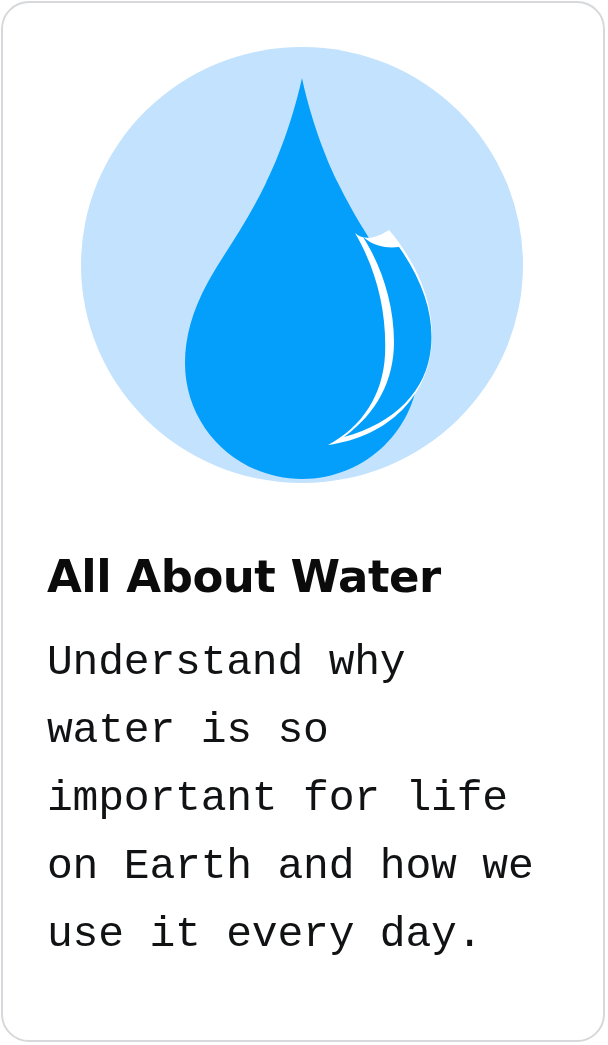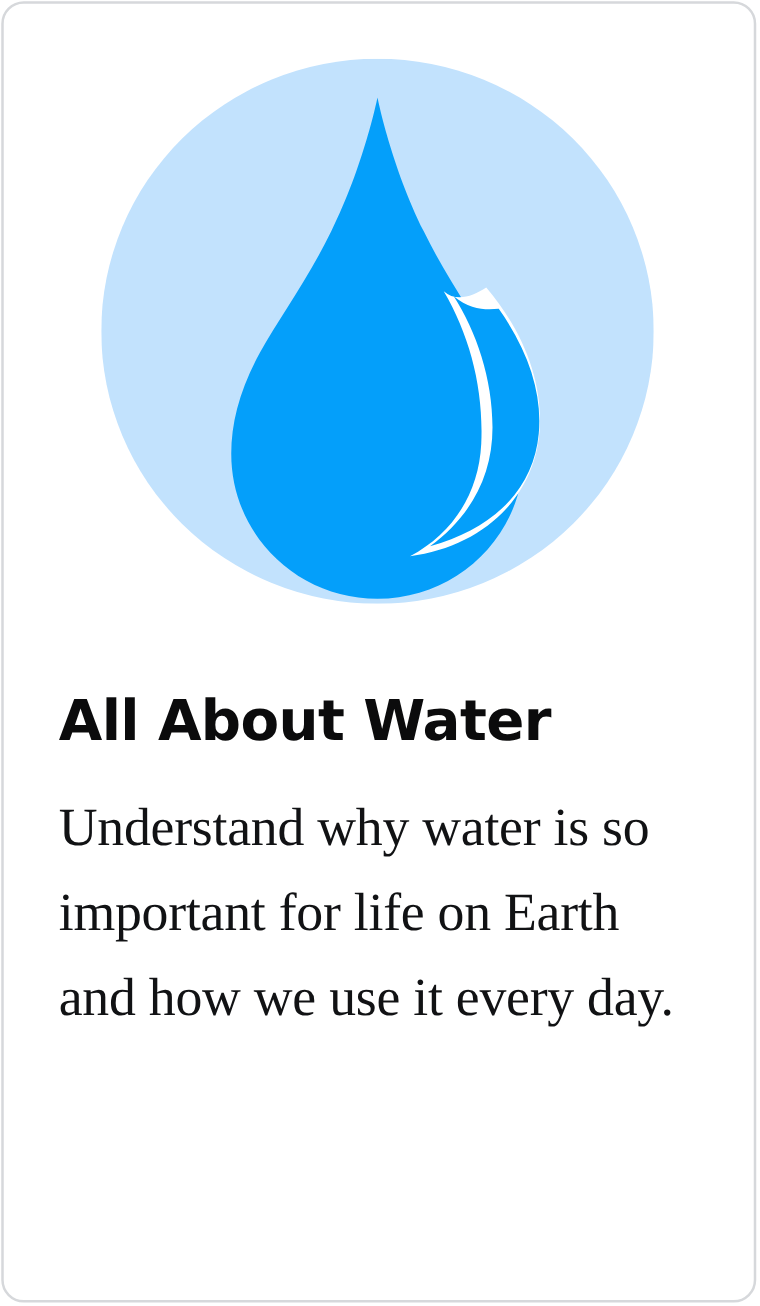--- a/index.html
+++ b/index.html
@@ -18,21 +18,21 @@
   
   #card {
     position: absolute;
     left: 1px;
     top: 1px;
     width: 604px;
     height: 1041px;
     box-sizing: border-box;
     background: #ffffff;
     border: 2px solid #d6d8db;
-    border-radius: 18px;
+    border-radius: 28px;
     overflow: hidden;
   }
 
   
   #icon-wrap {
     position: absolute;
     left: 0;
     top: 0;
     width: 604px;
     height: 500px;
@@ -61,21 +61,21 @@
     font-weight: 700;
     letter-spacing: -0.5px;
     line-height: 60px;
     color: #0b0b0c;
     white-space: nowrap;
   }
   #card-description {
     margin: 0;
     padding: 0;
     margin-top: 22px;
-    font-family: Liberation Serif, serif;
+    font-family: Liberation Mono, monospace;
     font-size: 43px;
     font-weight: 300;
     line-height: 68px;
     letter-spacing: -0.2px;
     color: #111214;
     width: 500px;
   }
 </style>
 </head>
 <body>

